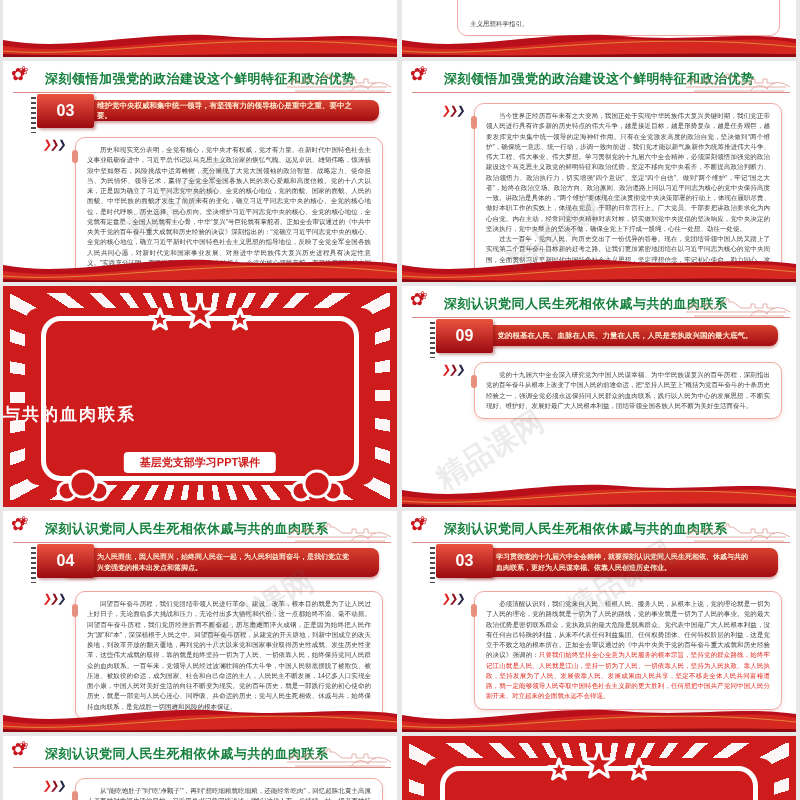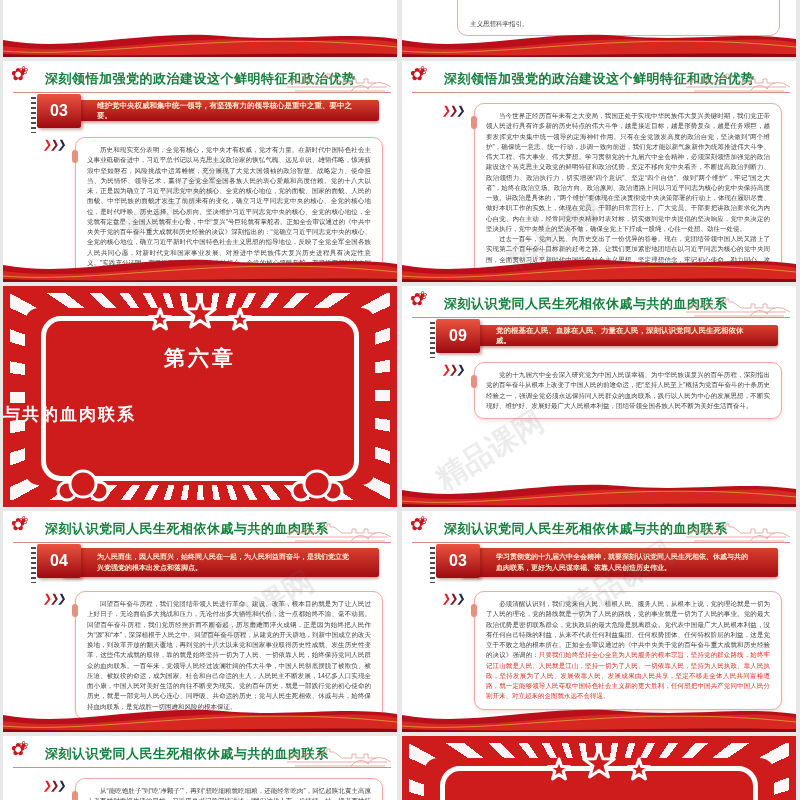--- a/index.html
+++ b/index.html
@@ -15,25 +15,25 @@
   .flower .f1{font-size:17px;}
   .flower .f2{font-size:11px;margin-left:-6px;vertical-align:6px;}
   .sl-title{position:absolute;left:42px;top:9px;font-size:13px;font-weight:700;
             color:#15803d;letter-spacing:.5px;white-space:nowrap;}
   .underline{position:absolute;left:10px;right:6px;top:31px;height:1px;background:#d98a84;}
   .wall{position:absolute;right:2px;top:6px;width:110px;height:26px;opacity:.8;}
 
   
   .coil{position:absolute;left:28px;top:36px;width:5px;height:36px;
         background:repeating-linear-gradient(180deg,#4a4a52 0 2px,transparent 2px 5px);}
-  .badge{position:absolute;left:34px;top:33px;width:44px;height:34px;
+  .badge{position:absolute;left:34px;top:33px;width:57px;height:34px;
          background:linear-gradient(180deg,#ec5340,#9c0a10);color:#fff;
          font-size:16px;font-weight:800;display:flex;align-items:center;justify-content:center;
          border-radius:2px;box-shadow:2px 2px 3px rgba(120,10,10,.35);z-index:2;}
-  .banner{position:absolute;left:60px;right:18px;border-radius:2px;
+  .banner{position:absolute;left:60px;right:18px;border-radius:8px;
           background:linear-gradient(180deg,#d8402f,#a40d12);color:#ffe9cf;font-weight:700;
           display:flex;align-items:center;justify-content:center;text-align:left;
           padding:0 24px 0 34px;box-shadow:0 2px 3px rgba(150,20,20,.4);}
   .banner1{top:39px;height:21px;font-size:7.5px;}
   .banner2{top:37px;height:29px;font-size:7px;line-height:1.5;}
 
   
   .textbox{position:absolute;left:72px;right:14px;border:1px solid #f2a9a2;border-radius:10px;
            padding:7px 11px;background:#fff;box-shadow:0 2px 4px rgba(200,80,80,.18);}
   .para{margin:0;font-size:6.5px;line-height:1.58;color:#3f3f3f;text-align:justify;text-indent:2em;}
@@ -167,38 +167,38 @@
         </g>
         <g fill="#ce1b1c" stroke="#fff" stroke-width="3">
           <circle cx="64" cy="205" r="9"></circle>
             <circle cx="96" cy="205" r="9"></circle>
             <circle cx="80" cy="198" r="13"></circle>
           <circle cx="298" cy="205" r="9"></circle>
             <circle cx="330" cy="205" r="9"></circle>
             <circle cx="314" cy="198" r="13"></circle>
         </g>
       </svg>
-      <div class="ch-chapter">第六章</div>
       <div class="ch-line2">与共的血肉联系</div>
+      <div class="pill">基层党支部学习PPT课件</div>
     </div>
 
     <div class="slide">
       <span class="flower"><span class="f1">✿</span><span class="f2">❀</span></span>
       <span class="sl-title">深刻认识党同人民生死相依休戚与共的血肉联系</span>
       <div class="underline"></div>
       <svg class="wall" viewBox="0 0 110 26">
         <g stroke="#dd9a93" stroke-width="1" fill="none">
           <path d="M2,16 h6 v-4 h4 v4 h8 v-4 h4 v4 h8 l6,-6 h4 v-3 h3 v3 h4 l8,6 h10 v-4 h4 v4 h8 v-4 h4 v4 h8"></path>
           <path d="M2,20 h100 M10,24 h90"></path>
           <path d="M66,24 q8,-10 18,-2 M82,22 q10,-12 24,-2"></path>
         </g>
       </svg>
       <div class="coil"></div>
       <div class="badge">09</div>
-      <div class="banner banner1">党的根基在人民、血脉在人民、力量在人民，深刻认识党同人民生死相依休戚。</div>
+      <div class="banner banner1">党的根基在人民、血脉在人民、力量在人民，人民是党执政兴国的最大底气。</div>
       <div class="textbox" style="top:76px;">
         <span class="arrows"><span class="c1">❯</span><span class="c2">❯</span><span class="c3">❯</span></span>
         <span class="pin"></span>
         <p class="para">党的十九届六中全会深入研究党为中国人民谋幸福、为中华民族谋复兴的百年历程，深刻指出党的百年奋斗从根本上改变了中国人民的前途命运，把“坚持人民至上”概括为党百年奋斗的十条历史经验之一，强调全党必须永远保持同人民群众的血肉联系，践行以人民为中心的发展思想，不断实现好、维护好、发展好最广大人民根本利益，团结带领全国各族人民不断为美好生活而奋斗。</p>
       </div>
       <svg class="wave" viewBox="0 0 394 30" preserveAspectRatio="none">
         <path d="M0,30 L0,13 C70,26 140,2 220,9 C290,15 340,4 394,12 L394,30 Z" fill="#b80f1b"></path>
         <path d="M0,30 L0,19 C90,30 170,8 250,13 C310,17 360,8 394,16 L394,30 Z" fill="#d92b22" opacity="0.88"></path>
         <path d="M0,24 C100,32 220,2 394,20" stroke="#e2a23e" stroke-width="0.8" fill="none"></path>
         <path d="M0,30 L0,27 C120,31 260,25 394,27 L394,30 Z" fill="#8f0a12"></path>

